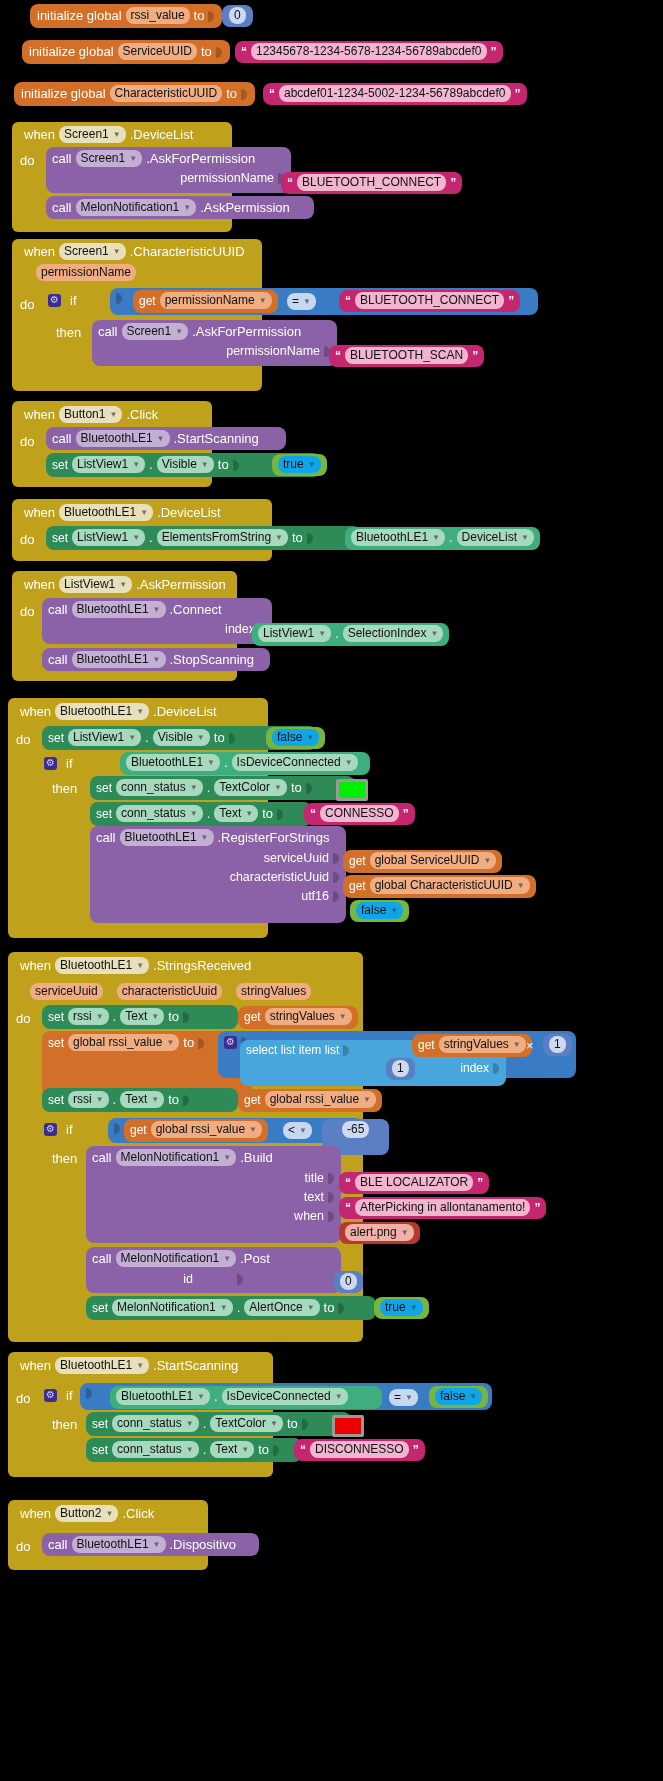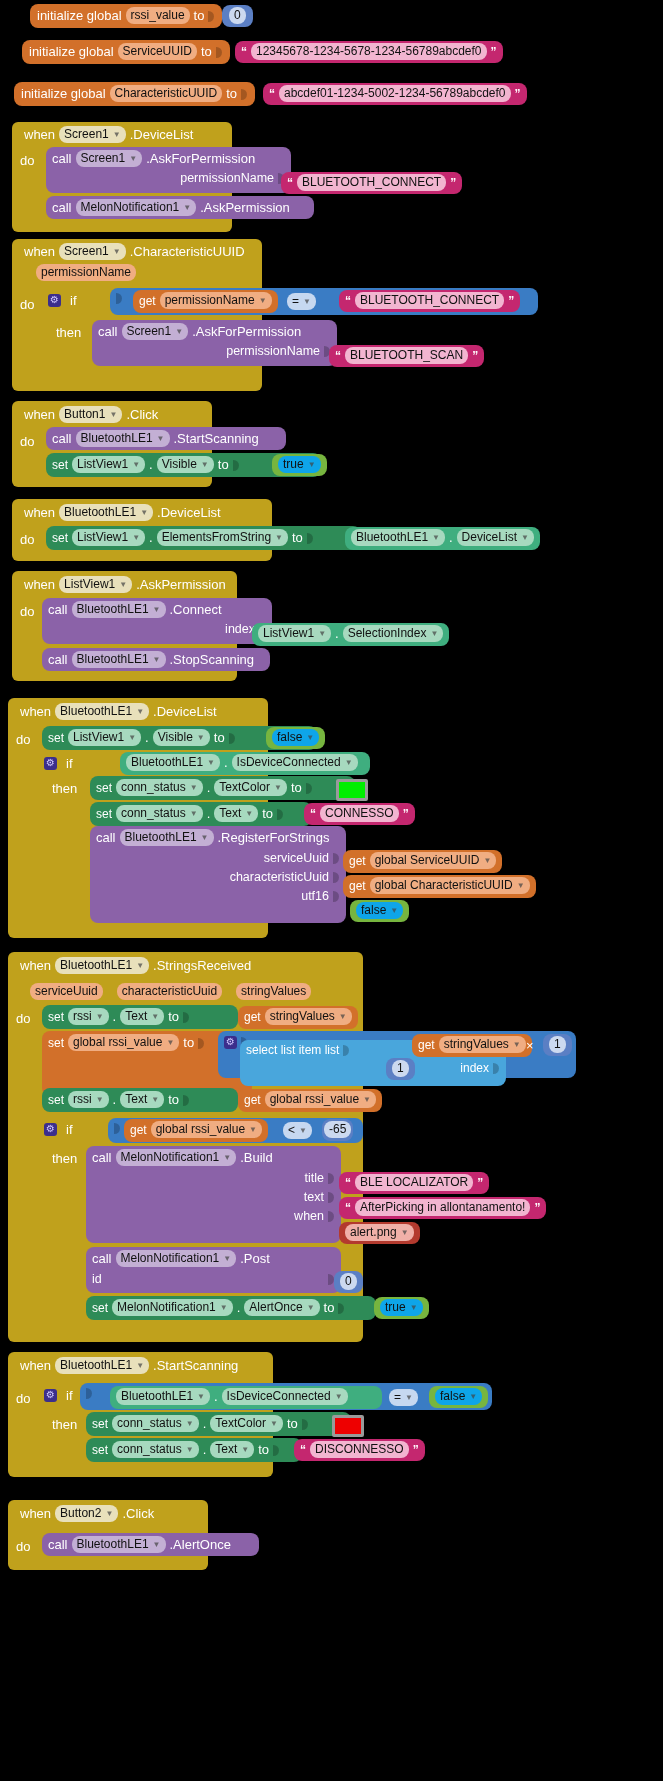--- a/index.html
+++ b/index.html
@@ -636,21 +636,21 @@
         <span class="caret">▼</span>
     </span>
   </div>
 </div>
 <div class="blk" style="left:283px;top:1122px;">
   <span class="pill blue">
     <span>&lt;</span>
       <span class="caret">▼</span>
   </span>
 </div>
-<div class="blk c-math body" style="left:322px;top:1119px;height:22px;padding:2px 2px;">
+<div class="blk c-math body" style="left:322px;top:1119px;height:36px;padding:2px 20px;">
   <span class="pill math">-65</span>
 </div>
 
 <div class="blk" style="left:52px;top:1151px;color:#fff;font-size:13px;">then</div>
 
 <div class="blk c-call body" style="left:86px;top:1146px;width:255px;height:97px;padding:3px 6px;">
   <div class="row">
     <span class="lbl">call</span>
     <span class="pill purple">
       <span>MelonNotification1</span>
@@ -694,21 +694,21 @@
 
 <div class="blk c-call body" style="left:86px;top:1247px;width:255px;height:46px;padding:3px 6px;">
   <div class="row">
     <span class="lbl">call</span>
     <span class="pill purple">
       <span>MelonNotification1</span>
         <span class="caret">▼</span>
     </span>
     <span class="lbl">.Post</span>
   </div>
-  <div class="row" style="justify-content:space-between;margin-top:5px;gap:44px;">
+  <div class="row" style="justify-content:center;margin-top:5px;gap:44px;">
     <span class="pname">id</span>
     <span class="plug"></span>
   </div>
 </div>
 <div class="blk c-math body" style="left:334px;top:1271px;height:22px;padding:2px 6px;">
   <span class="pill math">0</span>
 </div>
 
 <div class="blk c-set body" style="left:86px;top:1296px;width:290px;height:24px;padding:3px 6px;">
   <div class="row">
@@ -835,15 +835,15 @@
   </div>
 </div>
 <div class="blk" style="left:16px;top:1539px;color:#fff;font-size:13px;">do</div>
 <div class="blk c-call body" style="left:42px;top:1533px;width:217px;height:23px;padding:3px 6px;">
   <div class="row">
     <span class="lbl">call</span>
     <span class="pill purple">
       <span>BluetoothLE1</span>
         <span class="caret">▼</span>
     </span>
-    <span class="lbl">.AlertOnce</span>
+    <span class="lbl">.Dispositivo</span>
   </div>
 </div>
 
 </body></html>

